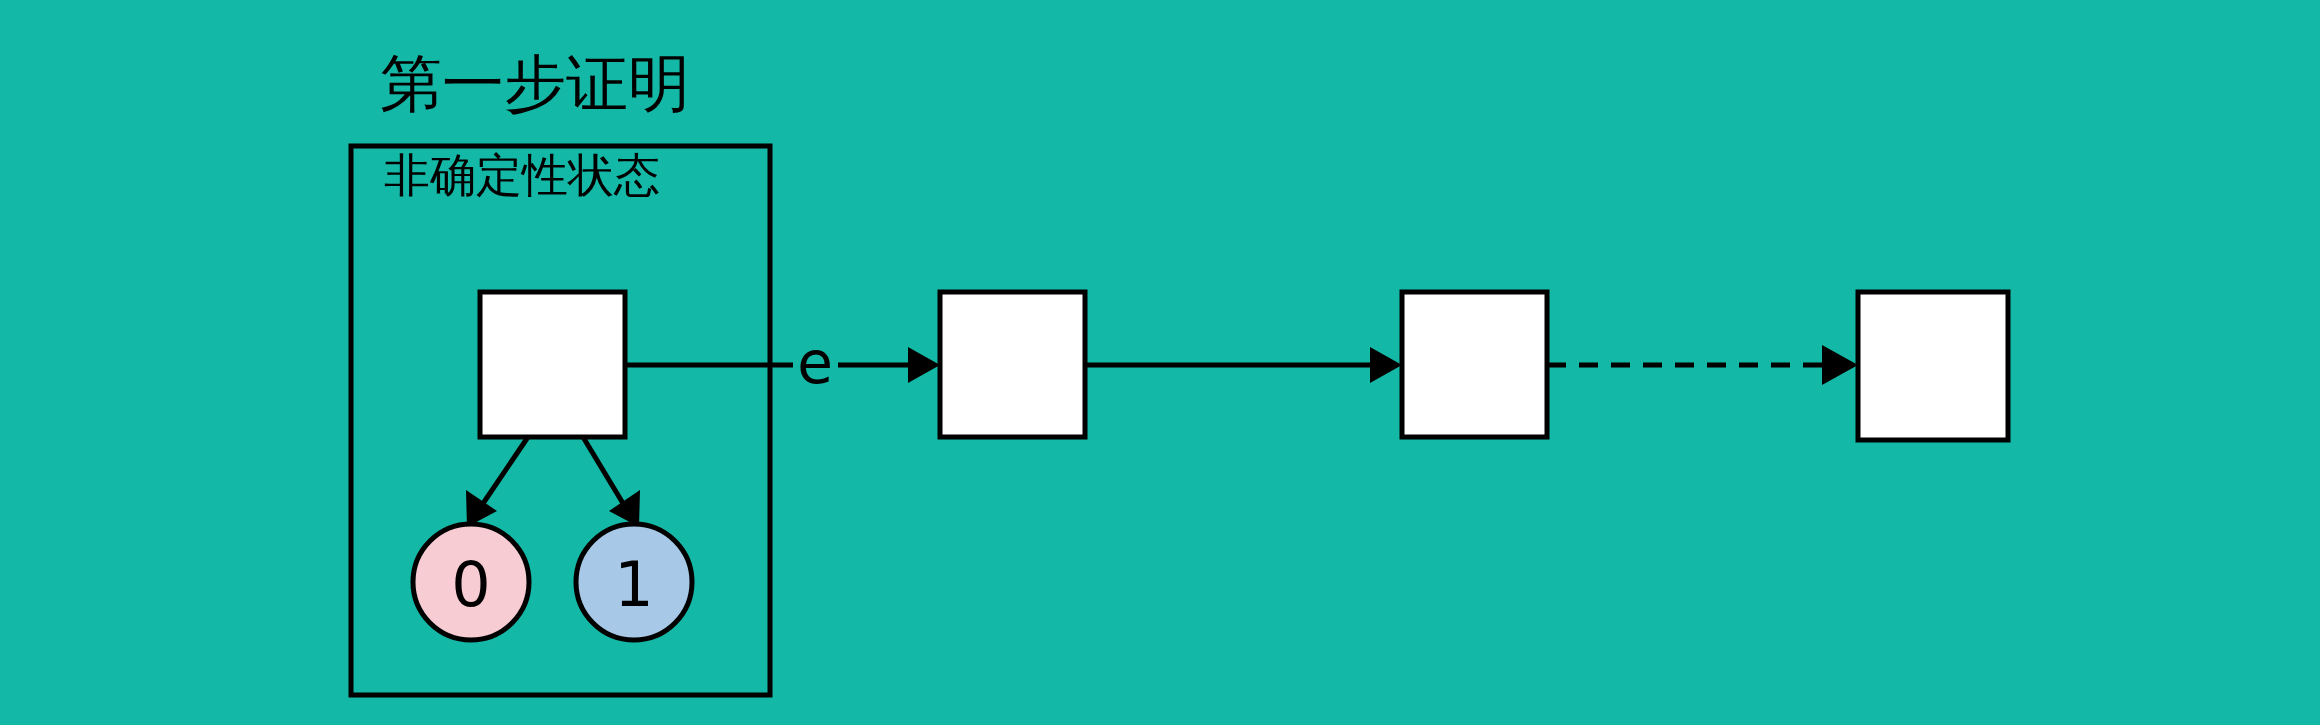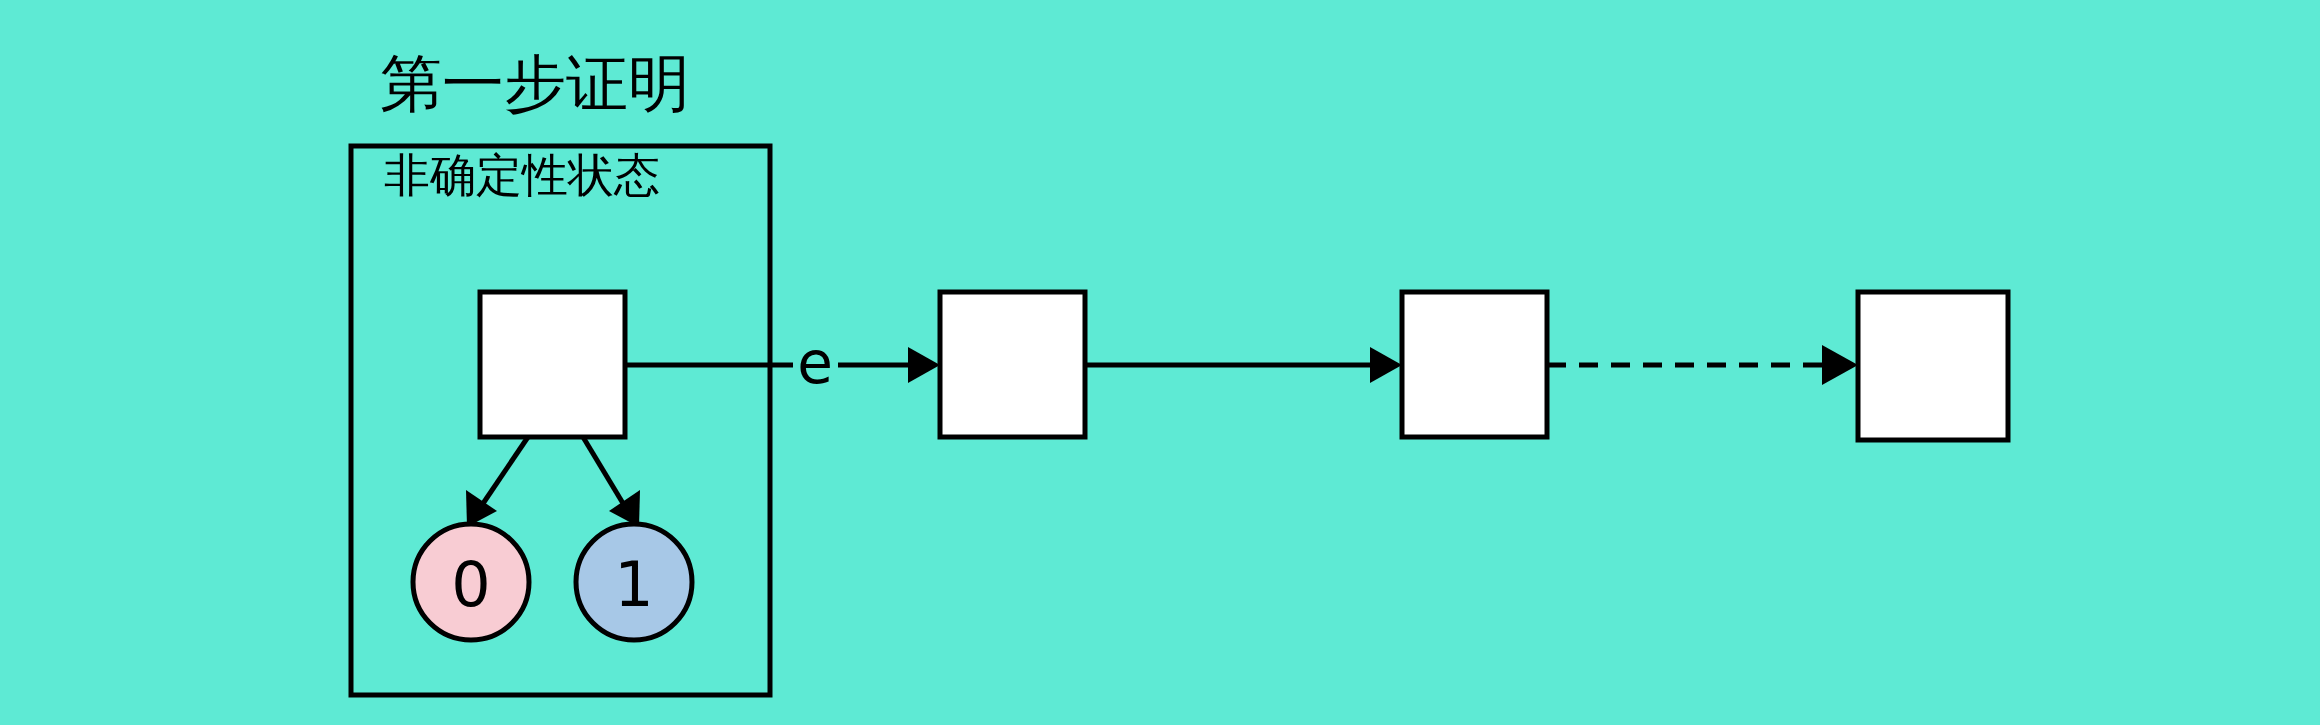--- a/index.html
+++ b/index.html
@@ -7,21 +7,21 @@
     padding: 0;
     background: #ffffff;
   }
   body {
     font-family: "DejaVu Sans", "Liberation Sans", sans-serif;
   }
   #canvas {
     position: relative;
     width: 2320px;
     height: 725px;
-    background: #5eead4;
+    background: #14b8a6;
     overflow: hidden;
   }
   #diagram-svg {
     position: absolute;
     left: 0;
     top: 0;
     width: 2320px;
     height: 725px;
   }
   .node-rect {

